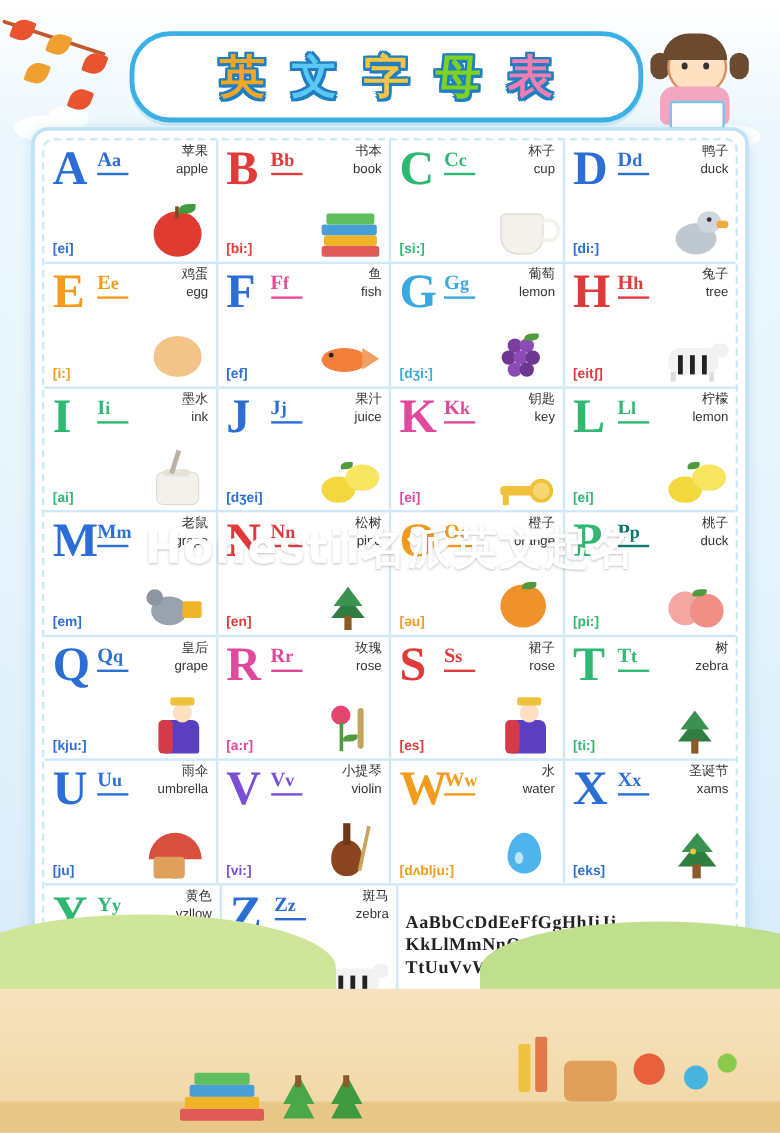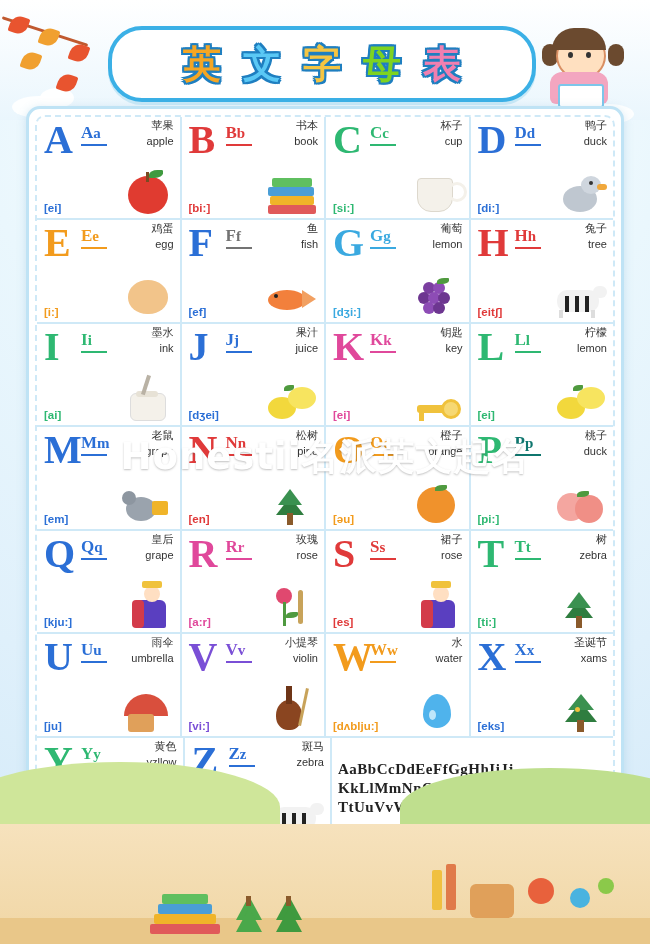--- a/index.html
+++ b/index.html
@@ -248,21 +248,21 @@
             <div class="pair" style="color:#f29b1d"><span class="u">E</span>e<span class="ln"></span></div>
             <div class="word-zh">鸡蛋</div>
             <div class="word-en">egg</div>
             <div class="phon" style="color:#f29b1d">[i:]</div>
             <div class="pic">
               <div class="sh" style="left:10px;bottom:6px;width:40px;height:34px;background:#f2c48a;border-radius:50% 50% 48% 48%;"></div>
             </div>
           </div>
           <div class="cell">
             <div class="big" style="color:#2b6fd6">F</div>
-            <div class="pair" style="color:#737373"><span class="u">F</span>f<span class="ln"></span></div>
+            <div class="pair" style="color:#ec4899"><span class="u">F</span>f<span class="ln"></span></div>
             <div class="word-zh">鱼</div>
             <div class="word-en">fish</div>
             <div class="phon" style="color:#2b6fd6">[ef]</div>
             <div class="pic">
               <div class="sh" style="left:6px;bottom:10px;width:38px;height:20px;background:#f2803c;border-radius:50%;"></div>
          <div class="sh" style="left:40px;bottom:12px;width:0;height:0;border-top:9px solid transparent;border-bottom:9px solid transparent;border-left:14px solid #f2a061;"></div>
          <div class="sh circle" style="left:12px;bottom:22px;width:4px;height:4px;background:#222;"></div>
             </div>
           </div>
           <div class="cell">

